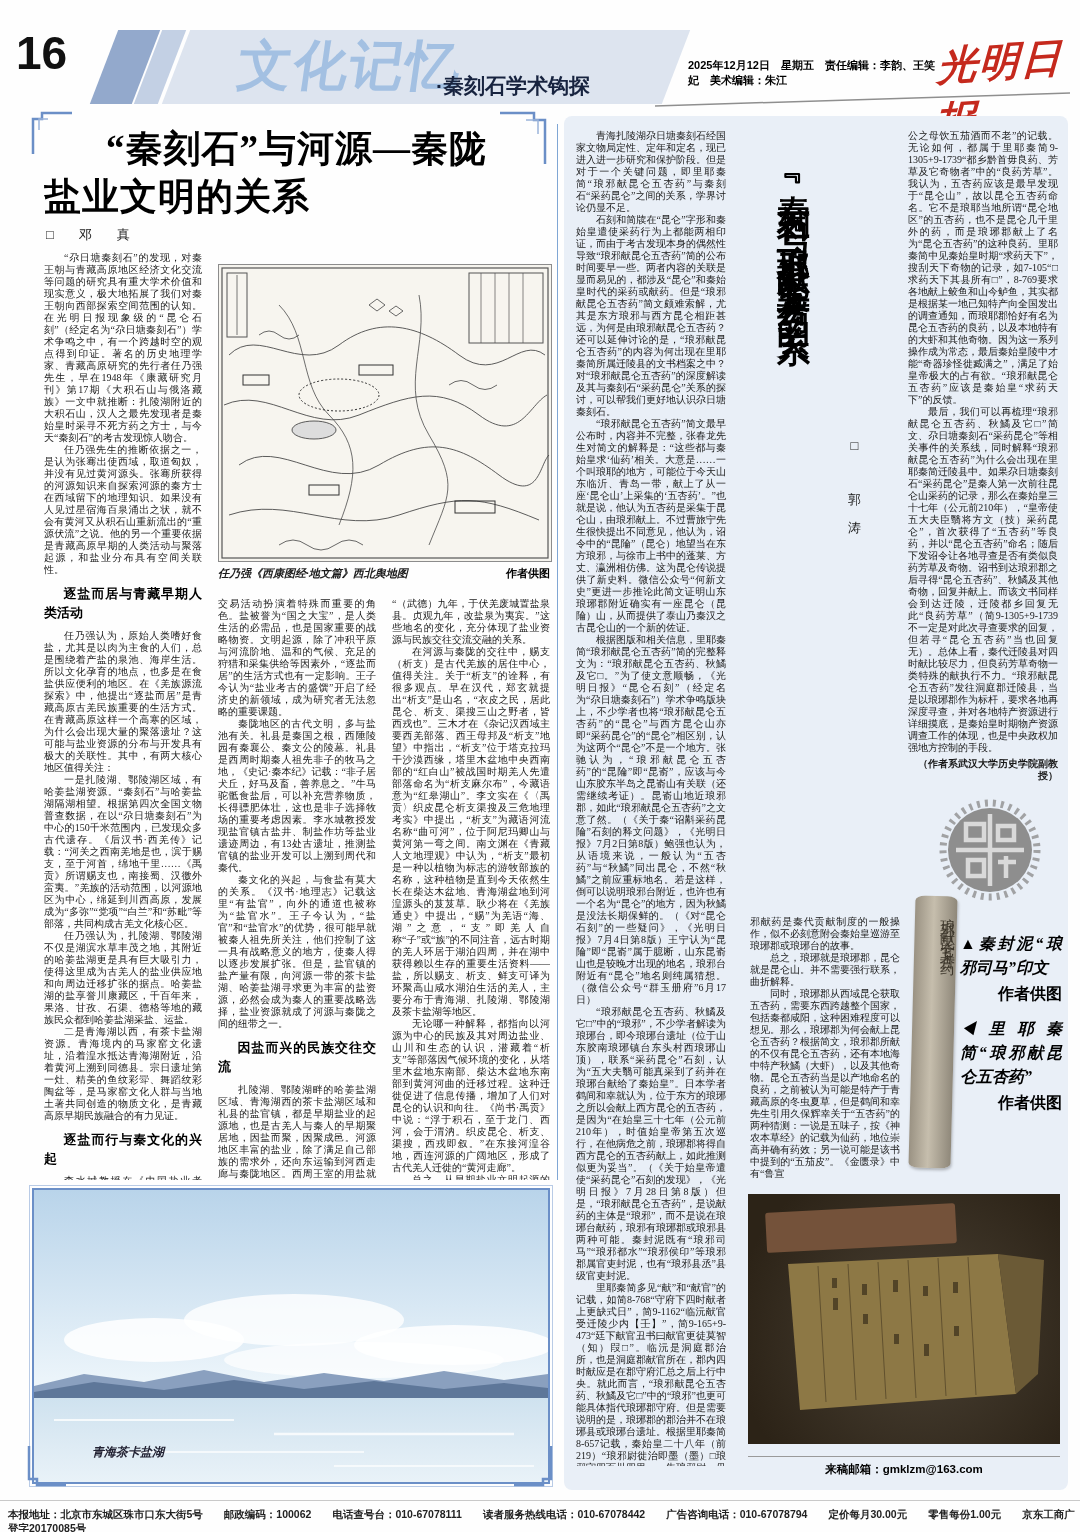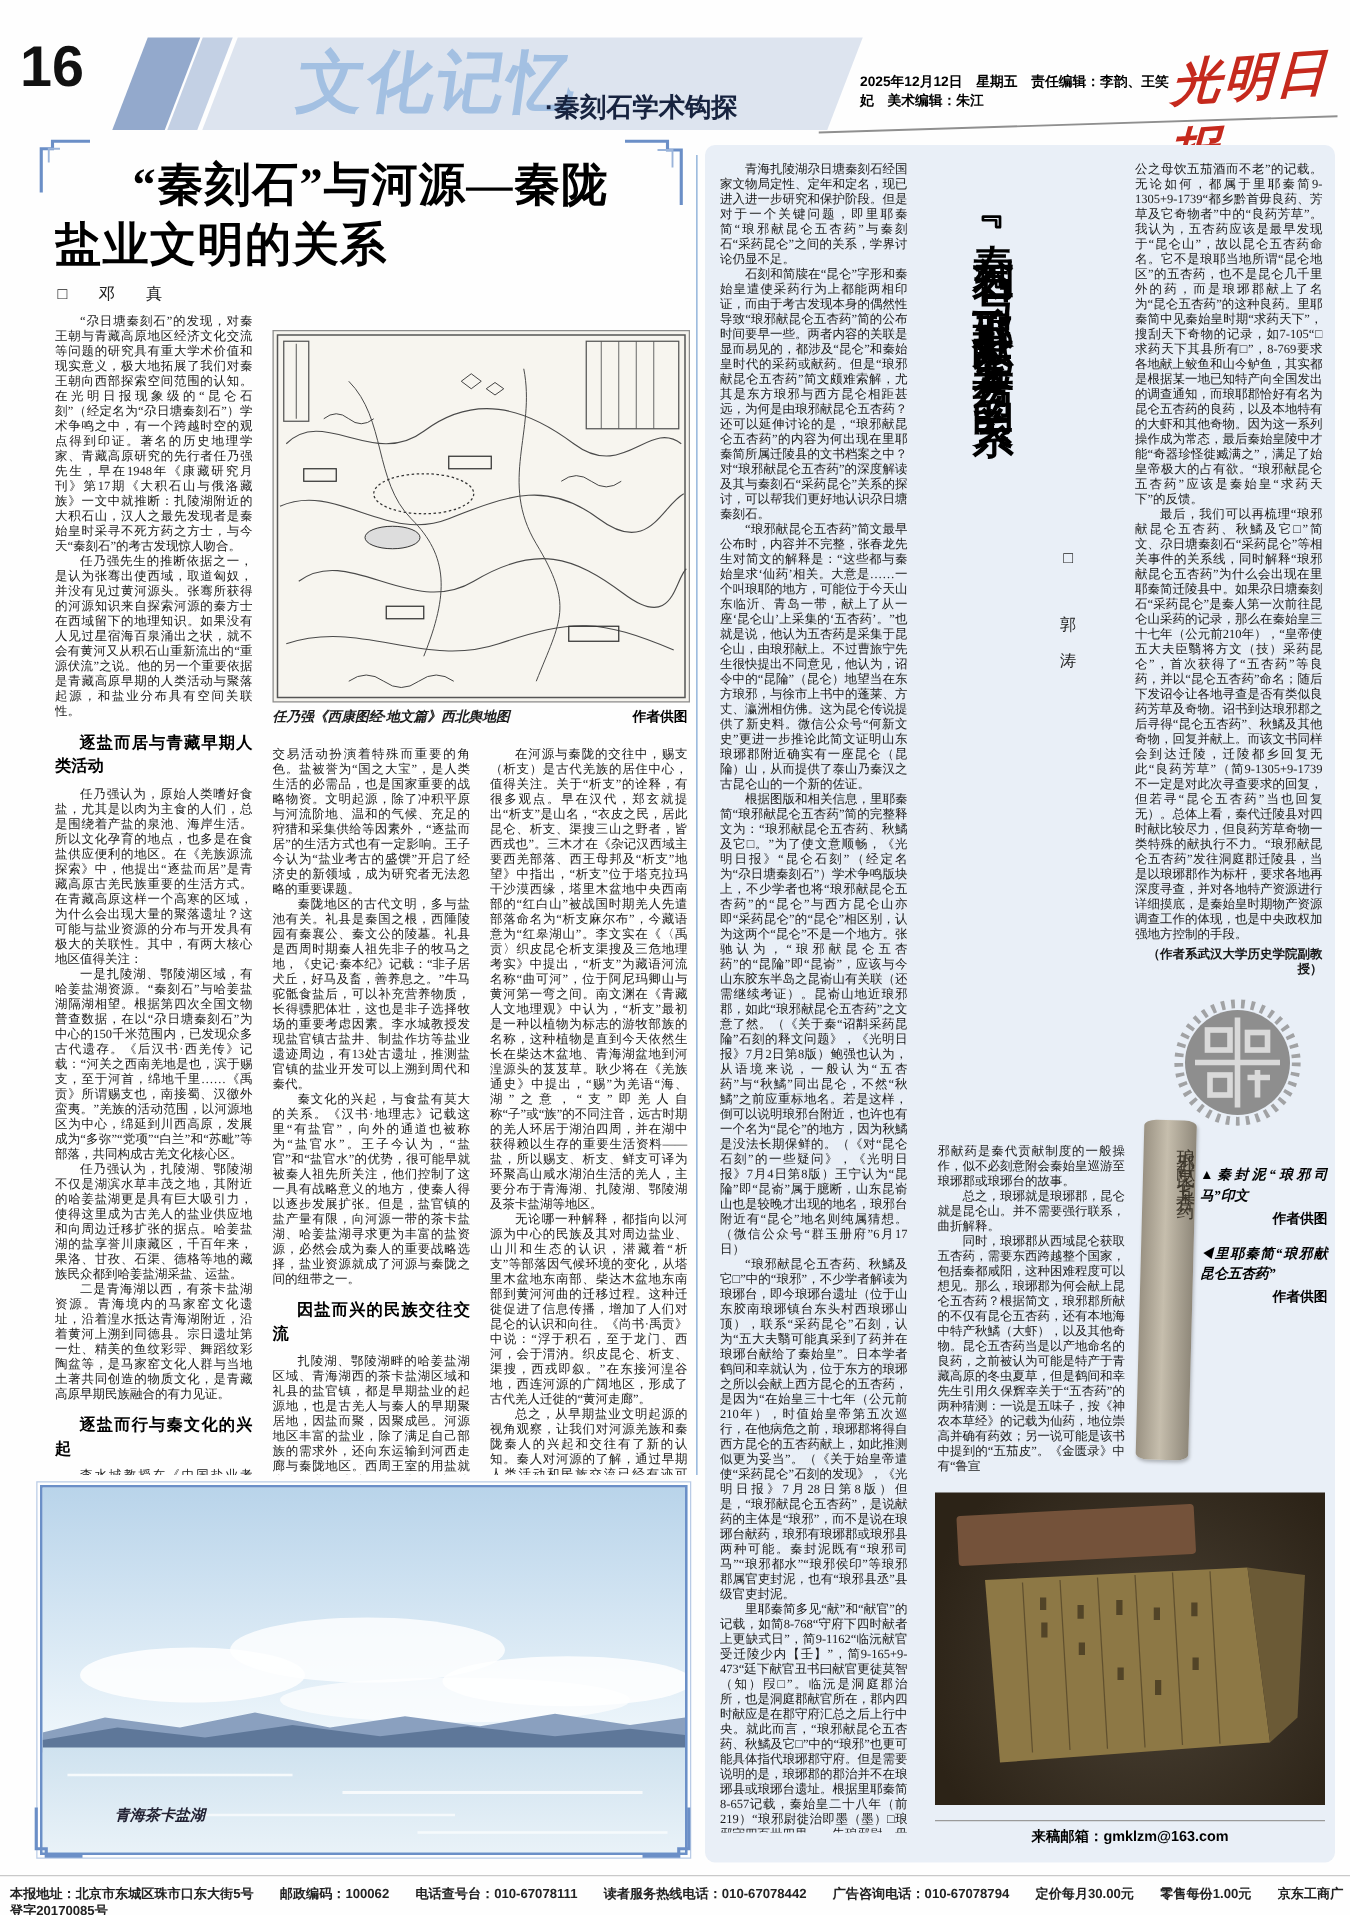--- a/index.html
+++ b/index.html
@@ -57,21 +57,21 @@
   .v-title{left:773px;top:162px;height:724px;writing-mode:vertical-rl;font-size:33px;font-weight:900;
            color:#000;letter-spacing:8px;line-height:1.2;}
   .v-author{left:845px;top:438px;writing-mode:vertical-rl;font-size:13px;color:#222;letter-spacing:8px;}
 
   .seal{left:938px;top:798px;}
   .slip{left:912px;top:896px;width:42px;height:272px;border-radius:10px/5px;transform:rotate(1.5deg);
         background:linear-gradient(90deg,#9a9283,#c6bead 45%,#8f887a);box-shadow:1px 2px 3px rgba(0,0,0,.25);overflow:hidden;}
   .slip-text{writing-mode:vertical-rl;font-size:15px;color:#221c12;letter-spacing:6px;margin:10px auto 0;display:block;
              width:100%;text-align:center;opacity:.8;transform:rotate(-1deg);}
 
-  .caps{left:960px;top:932px;width:102px;font-size:11px;line-height:1.5;color:#000;}
+  .caps{left:960px;top:932px;width:102px;font-size:16px;line-height:1.5;color:#000;}
   .cap-item{margin-bottom:11px;}
   .cap-text{margin:0;font-weight:700;font-style:italic;text-align:justify;}
   .cap-credit{margin:2px 0 0;font-weight:700;text-align:right;font-style:normal;}
   .cap-credit.long{text-align:justify;font-style:italic;}
 
   .tablet{left:748px;top:1194px;width:312px;height:250px;background:radial-gradient(circle at 55% 55%,#4a4134,#2c2317 85%);overflow:hidden;}
   .email-rule{left:748px;top:1456px;width:312px;height:0;border-top:1px solid #9a9a9a;}
   .email-line{left:748px;top:1462px;width:312px;text-align:center;font-size:11.5px;font-weight:700;
               font-family:"Liberation Sans",sans-serif;color:#000;}
 
@@ -159,20 +159,21 @@
   </div>
 
   <div class="abs col c-l2">
       <p class="para cont">交易活动扮演着特殊而重要的角色。盐被誉为“国之大宝”，是人类生活的必需品，也是国家重要的战略物资。文明起源，除了冲积平原与河流阶地、温和的气候、充足的狩猎和采集供给等因素外，“逐盐而居”的生活方式也有一定影响。王子今认为“盐业考古的盛馔”开启了经济史的新领域，成为研究者无法忽略的重要课题。</p>
       <p class="para">秦陇地区的古代文明，多与盐池有关。礼县是秦国之根，西陲陵园有秦襄公、秦文公的陵墓。礼县是西周时期秦人祖先非子的牧马之地，《史记·秦本纪》记载：“非子居犬丘，好马及畜，善养息之。”牛马驼骶食盐后，可以补充营养物质，长得骠肥体壮，这也是非子选择牧场的重要考虑因素。李水城教授发现盐官镇古盐井、制盐作坊等盐业遗迹周边，有13处古遗址，推测盐官镇的盐业开发可以上溯到周代和秦代。</p>
       <p class="para">秦文化的兴起，与食盐有莫大的关系。《汉书·地理志》记载这里“有盐官”，向外的通道也被称为“盐官水”。王子今认为，“盐官”和“盐官水”的优势，很可能早就被秦人祖先所关注，他们控制了这一具有战略意义的地方，使秦人得以逐步发展扩张。但是，盐官镇的盐产量有限，向河源一带的茶卡盐湖、哈姜盐湖寻求更为丰富的盐资源，必然会成为秦人的重要战略选择，盐业资源就成了河源与秦陇之间的纽带之一。</p>
       <h3 class="subhead">因盐而兴的民族交往交流</h3>
       <p class="para">扎陵湖、鄂陵湖畔的哈姜盐湖区域、青海湖西的茶卡盐湖区域和礼县的盐官镇，都是早期盐业的起源地，也是古羌人与秦人的早期聚居地，因盐而聚，因聚成邑。河源地区丰富的盐业，除了满足自己部族的需求外，还向东运输到河西走廊与秦陇地区。西周王室的用盐就来自西北的戎盐。《周礼·天官·盐人》载“王之膳羞，共饴盐”。郑玄注：“饴盐，盐之恬者，今戎盐有焉。”《史记·秦本纪》记载秦始皇统一中国后，控制范围“西至临洮、羌中”，西部抵达羌人活动中心。《汉书·地理志》金城郡临羌县条记载，“西北至塞外，有西王母石室、仙海、盐池”。仙海、盐池，即今青海湖与茶卡盐湖。古代羌人将盐湖之盐，通过牛皮包装、牲畜驮运，长途跋涉至陇西等地区进行物品交换。其影响力引起朝廷重视，所以，临羌县在王莽时期被改为盐羌县。《嘉庆重修一统志》载礼县盐官镇的变迁：“盐泉废县在伏羌县西。”《旧唐书·地理志》：</p>
     </div>
   <div class="abs col c-l3">
+      <p class="para cont">“（武德）九年，于伏羌废城置盐泉县。贞观九年，改盐泉为夷宾。”这些地名的变化，充分体现了盐业资源与民族交往交流交融的关系。</p>
       <p class="para">在河源与秦陇的交往中，赐支（析支）是古代羌族的居住中心，值得关注。关于“析支”的诠释，有很多观点。早在汉代，郑玄就提出“析支”是山名，“衣皮之民，居此昆仑、析支、渠搜三山之野者，皆西戎也”。三木才在《杂记汉西域主要西羌部落、西王母邦及“析支”地望》中指出，“析支”位于塔克拉玛干沙漠西缘，塔里木盆地中央西南部的“红白山”被战国时期羌人先遣部落命名为“析支麻尔布”，今藏语意为“红皋湖山”。李文实在《〈禹贡〉织皮昆仑析支渠搜及三危地理考实》中提出，“析支”为藏语河流名称“曲可河”，位于阿尼玛卿山与黄河第一弯之间。南文渊在《青藏人文地理观》中认为，“析支”最初是一种以植物为标志的游牧部族的名称，这种植物是直到今天依然生长在柴达木盆地、青海湖盆地到河湟源头的芨芨草。耿少将在《羌族通史》中提出，“赐”为羌语“海、湖”之意，“支”即羌人自称“子”或“族”的不同注音，远古时期的羌人环居于湖泊四周，并在湖中获得赖以生存的重要生活资料——盐，所以赐支、析支、鲜支可译为环聚高山咸水湖泊生活的羌人，主要分布于青海湖、扎陵湖、鄂陵湖及茶卡盐湖等地区。</p>
       <p class="para">无论哪一种解释，都指向以河源为中心的民族及其对周边盐业、山川和生态的认识，潜藏着“析支”等部落因气候环境的变化，从塔里木盆地东南部、柴达木盆地东南部到黄河河曲的迁移过程。这种迁徙促进了信息传播，增加了人们对昆仑的认识和向往。《尚书·禹贡》中说：“浮于积石，至于龙门、西河，会于渭汭。织皮昆仑、析支、渠搜，西戎即叙。”在东接河湟谷地，西连河源的广阔地区，形成了古代羌人迁徙的“黄河走廊”。</p>
       <p class="para">总之，从早期盐业文明起源的视角观察，让我们对河源羌族和秦陇秦人的兴起和交往有了新的认知。秦人对河源的了解，通过早期人类活动和民族交流已经有迹可循，到河源的交通也绝非隔绝阻断。古羌人逐盐而居、逐盐而行的行为动机，为认识“秦刻石”提供了新的学术视野和支撑。</p>
     </div>
 
   <div class="abs lake">
     <svg width="514" height="292" viewBox="0 0 514 292">
       <defs>
         <linearGradient id="sky" x1="0" y1="0" x2="0" y2="1">
           <stop offset="0" stop-color="#b9d4ea"></stop>

